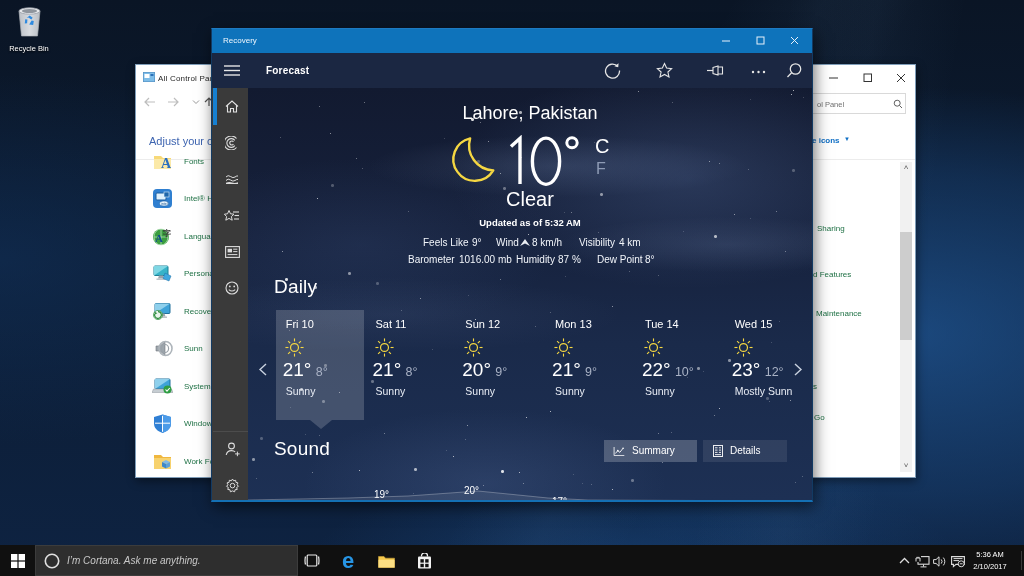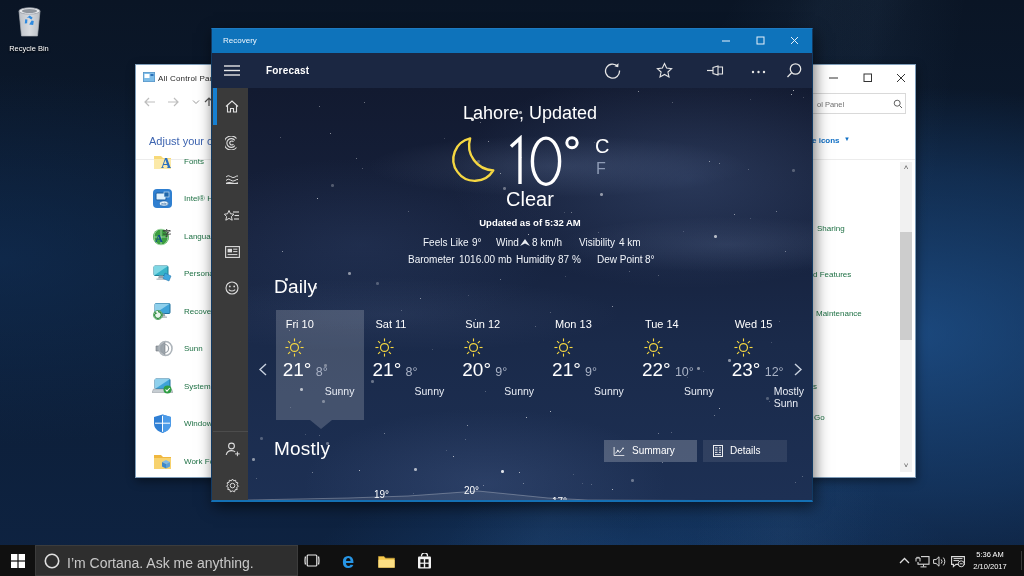--- a/index.html
+++ b/index.html
@@ -58,32 +58,32 @@
     radial-gradient(50% 30% at 20% 38%, rgba(70,95,145,.18) 0%, rgba(0,0,0,0) 70%),
     linear-gradient(180deg, #121a30 0%, #16213c 34%, #1a2a4a 62%, #1d3054 100%);
 }
 #ww .stars { position:absolute; left:0; top:0; width:1px; height:1px; border-radius:50%;
   box-shadow:116px 14px 0 0px rgba(255,255,255,0.5),230px 73px 0 1px rgba(255,255,255,0.25),91px 304px 0 0px rgba(255,255,255,0.65),32px 49px 0 0px rgba(255,255,255,0.35),519px 310px 0 1px rgba(255,255,255,0.25),205px 368px 0 0px rgba(255,255,255,0.85),227px 231px 0 0px rgba(255,255,255,0.85),8px 390px 0 0px rgba(255,255,255,0.35),350px 144px 0 0px rgba(255,255,255,0.35),346px 54px 0 0px rgba(255,255,255,0.25),101px 185px 0 1px rgba(255,255,255,0.5),272px 24px 0 1px rgba(255,255,255,0.65),129px 195px 0 1px rgba(255,255,255,0.25),302px 323px 0 0px rgba(255,255,255,0.85),198px 362px 0 0px rgba(255,255,255,0.25),235px 397px 0 0px rgba(255,255,255,0.5),240px 53px 0 0px rgba(255,255,255,0.65),466px 327px 0 0px rgba(255,255,255,0.5),381px 183px 0 0px rgba(255,255,255,0.35),75px 313px 0 1px rgba(255,255,255,0.35),252px 85px 0 0px rgba(255,255,255,0.65),278px 329px 0 0px rgba(255,255,255,0.85),334px 395px 0 0px rgba(255,255,255,0.25),34px 163px 0 0px rgba(255,255,255,0.65),69px 110px 0 0px rgba(255,255,255,0.85),219px 337px 0 0px rgba(255,255,255,0.65),471px 75px 0 0px rgba(255,255,255,0.5),254px 383px 0 1px rgba(255,255,255,0.85),271px 384px 0 0px rgba(255,255,255,0.85),410px 187px 0 0px rgba(255,255,255,0.35),523px 254px 0 0px rgba(255,255,255,0.25),114px 80px 0 0px rgba(255,255,255,0.35),67px 199px 0 1px rgba(255,255,255,0.65),481px 272px 0 1px rgba(255,255,255,0.5),13px 350px 0 1px rgba(255,255,255,0.25),275px 395px 0 0px rgba(255,255,255,0.5),302px 224px 0 0px rgba(255,255,255,0.35),5px 371px 0 1px rgba(255,255,255,0.5),184px 261px 0 0px rgba(255,255,255,0.25),521px 313px 0 0px rgba(255,255,255,0.35),384px 392px 0 1px rgba(255,255,255,0.35),545px 2px 0 0px rgba(255,255,255,0.85),502px 11px 0 0px rgba(255,255,255,0.25),316px 124px 0 0px rgba(255,255,255,0.25),82px 45px 0 0px rgba(255,255,255,0.65),547px 394px 0 0px rgba(255,255,255,0.35),488px 283px 0 0px rgba(255,255,255,0.35),542px 312px 0 0px rgba(255,255,255,0.65),554px 388px 0 0px rgba(255,255,255,0.35),410px 345px 0 0px rgba(255,255,255,0.5),531px 233px 0 0px rgba(255,255,255,0.25),232px 34px 0 0px rgba(255,255,255,0.5),237px 303px 0 0px rgba(255,255,255,0.35),74px 364px 0 0px rgba(255,255,255,0.25),71px 18px 0 0px rgba(255,255,255,0.5),528px 123px 0 0px rgba(255,255,255,0.5),221px 278px 0 1px rgba(255,255,255,0.35),486px 126px 0 0px rgba(255,255,255,0.65),196px 50px 0 0px rgba(255,255,255,0.25),364px 218px 0 0px rgba(255,255,255,0.65),57px 346px 0 0px rgba(255,255,255,0.25),414px 374px 0 0px rgba(255,255,255,0.5),256px 100px 0 1px rgba(255,255,255,0.35),461px 73px 0 0px rgba(255,255,255,0.65),287px 238px 0 0px rgba(255,255,255,0.35),455px 283px 0 0px rgba(255,255,255,0.25),555px 9px 0 0px rgba(255,255,255,0.25),172px 210px 0 0px rgba(255,255,255,0.65),220px 207px 0 0px rgba(255,255,255,0.25),390px 3px 0 0px rgba(255,255,255,0.65),467px 148px 0 1px rgba(255,255,255,0.65),500px 81px 0 0px rgba(255,255,255,0.35),224px 31px 0 1px rgba(255,255,255,0.85),64px 384px 0 0px rgba(255,255,255,0.5),53px 301px 0 1px rgba(255,255,255,0.65),545px 82px 0 1px rgba(255,255,255,0.25),84px 97px 0 1px rgba(255,255,255,0.25),71px 347px 0 0px rgba(255,255,255,0.35),124px 293px 0 1px rgba(255,255,255,0.35),42px 319px 0 0px rgba(255,255,255,0.25),537px 163px 0 0px rgba(255,255,255,0.5),323px 124px 0 0px rgba(255,255,255,0.5),136px 345px 0 0px rgba(255,255,255,0.5),325px 386px 0 0px rgba(255,255,255,0.25),471px 320px 0 0px rgba(255,255,255,0.85),77px 277px 0 1px rgba(255,255,255,0.35),273px 69px 0 0px rgba(255,255,255,0.5),252px 191px 0 0px rgba(255,255,255,0.5),450px 280px 0 1px rgba(255,255,255,0.5),543px 6px 0 0px rgba(255,255,255,0.85),108px 70px 0 0px rgba(255,255,255,0.5),111px 382px 0 0px rgba(255,255,255,0.85),280px 146px 0 0px rgba(255,255,255,0.85),353px 106px 0 1px rgba(255,255,255,0.5),502px 130px 0 0px rgba(255,255,255,0.25),435px 143px 0 0px rgba(255,255,255,0.25),343px 396px 0 0px rgba(255,255,255,0.35),167px 381px 0 1px rgba(255,255,255,0.65),439px 289px 0 0px rgba(255,255,255,0.25),79px 355px 0 1px rgba(255,255,255,0.35),38px 191px 0 1px rgba(255,255,255,0.85),153px 222px 0 0px rgba(255,255,255,0.35),317px 188px 0 0px rgba(255,255,255,0.25),217px 351px 0 0px rgba(255,255,255,0.35),364px 401px 0 0px rgba(255,255,255,0.85),160px 123px 0 0px rgba(255,255,255,0.35),424px 14px 0 0px rgba(255,255,255,0.35),423px 344px 0 0px rgba(255,255,255,0.35),165px 405px 0 0px rgba(255,255,255,0.25),41px 242px 0 0px rgba(255,255,255,0.35); }
 
 .dcard { position:absolute; top:222px; width:75px; height:110px; }
 .dcard .dl { position:absolute; left:10px; top:8px; font-size:11px; color:#fff; }
 .dcard .hi { position:absolute; left:7px; top:49px; font-size:19px; color:#fff; }
 .dcard .lo { position:absolute; left:40px; top:55px; font-size:12.5px; color:#a9b2c5; }
-.dcard .cond { position:absolute; left:10px; top:75px; font-size:10.5px; color:#e8ecf4;margin-left:39px; }
+.dcard .cond { position:absolute; left:10px; top:75px; font-size:10.5px; color:#e8ecf4; }
 .dcard svg { position:absolute; left:9px; top:28px; width:19px; height:19px; }
 #dsel { position:absolute; left:27.7px; top:222px; width:88.6px; height:110px; background:rgba(255,255,255,.18); }
 #dsel:after { content:""; position:absolute; left:34px; top:110px; border-left:11px solid transparent; border-right:11px solid transparent; border-top:9px solid rgba(255,255,255,.18); }
 
 .hbtn { position:absolute; top:352px; height:22px; color:#fff; font-size:10px; }
 .wsec { position:absolute; color:#fff; font-size:19px; letter-spacing:.2px; }
 .ctr { position:absolute; left:0; width:100%; text-align:center; color:#fff; }
 
 #tb { left:0; top:545px; width:1024px; height:31px; background:#101010; }
 #tb .cortana { position:absolute; left:35px; top:0; width:263px; height:31px; background:#2e2e2e; border:1px solid #3c3c3c; }
-#tb .cortana span { position:absolute; left:31px; top:9px; color:#c8c8c8; font-size:14px; }
+#tb .cortana span { position:absolute; left:31px; top:9px; color:#c8c8c8; font-size:10px;font-style:italic; }
 #tb .clock { position:absolute; right:2px; top:4px; width:64px; color:#fff; font-size:7.5px; text-align:center; line-height:11.5px; }
 #tb .sep { position:absolute; right:2px; top:6px; width:1px; height:19px; background:#3a3a3a; }
 .ticon { position:absolute; top:0; width:24px; height:31px; display:flex; align-items:center; justify-content:center; }
 </style>
 </head>
 <body>
 
 <div id="rbin" class="abs">
   <svg width="27" height="33" viewBox="0 0 27 33">
     <path d="M3 6 L24 6 L21.5 31 L5.5 31 Z" fill="#c2c6cc" stroke="#8f959d" stroke-width=".8"></path>
@@ -336,21 +336,21 @@
     </svg>
 
     <svg class="abs" style="left:12.5px;top:449px" width="15" height="15" viewBox="0 0 15 15">
       <path d="M7.5 1 L8.6 2.8 L10.7 2.3 L10.9 4.4 L13 4.9 L12 6.8 L13.5 8.3 L11.7 9.4 L12.2 11.5 L10.1 11.7 L9.6 13.8 L7.5 12.9 L5.4 13.8 L4.9 11.7 L2.8 11.5 L3.3 9.4 L1.5 8.3 L3 6.8 L2 4.9 L4.1 4.4 L4.3 2.3 L6.4 2.8 Z" fill="none" stroke="#dcdcdc" stroke-width="1"></path>
       <circle cx="7.5" cy="7.6" r="2.3" fill="none" stroke="#dcdcdc" stroke-width="1"></circle>
     </svg>
   </div>
   <div class="main">
     <div class="stars"></div>
     <div id="wcontent">
-      <div class="ctr" style="top:15px;font-size:18px;font-weight:300">Lahore, Updated</div>
+      <div class="ctr" style="top:15px;font-size:18px;font-weight:300">Lahore, Pakistan</div>
 
       <svg class="abs" style="left:205px;top:50px;transform:rotate(-38deg)" width="40" height="47" viewBox="0 0 40 47">
         <path d="M32 3.5 A21.5 21.5 0 1 0 30.5 43 A25 25 0 0 1 32 3.5 Z" fill="none" stroke="#f5d742" stroke-width="2.4" stroke-linejoin="round"></path>
       </svg>
 
       <svg class="abs" style="left:258px;top:47px" width="80" height="52" viewBox="0 0 80 54" preserveAspectRatio="none">
         <path d="M5 12 L14 3.5 V51" fill="none" stroke="#fff" stroke-width="3.4"></path>
         <ellipse cx="40" cy="27.2" rx="13.6" ry="24" fill="none" stroke="#fff" stroke-width="3.4"></ellipse>
         <circle cx="66" cy="8" r="5.2" fill="none" stroke="#fff" stroke-width="3"></circle>
       </svg>
@@ -494,21 +494,21 @@
             <div class="lo">12°</div>
         <div class="cond">Mostly Sunn</div>
           </div>
         </div>
       <svg class="abs" style="left:10px;top:275px" width="9" height="13">
           <path d="M8 1 L2 6.5 L8 12" fill="none" stroke="#c9d2e0" stroke-width="1.4"></path>
         </svg>
       <svg class="abs" style="left:546px;top:275px" width="9" height="13">
           <path d="M1 1 L7 6.5 L1 12" fill="none" stroke="#c9d2e0" stroke-width="1.4"></path>
         </svg>
-      <div class="wsec" style="left:26px;top:350px">Mostly</div>
+      <div class="wsec" style="left:26px;top:350px">Sound</div>
       <div class="hbtn" style="left:356px;width:93px;background:rgba(255,255,255,.22)">
         <svg class="abs" style="left:9px;top:7px" width="12" height="9" viewBox="0 0 13 11">
             <path d="M0.5 0 V10.5 H13" stroke="#fff" stroke-width="1" fill="none"></path>
             <path d="M2 8 L5 4.5 L7.5 6.5 L11.5 1.5" stroke="#fff" stroke-width="1.1" fill="none"></path>
             <circle cx="5" cy="4.5" r="1" fill="#fff"></circle>
             <circle cx="11.5" cy="1.5" r="1" fill="#fff"></circle>
           </svg>
         <span class="abs" style="left:28px;top:5px">Summary</span>
       </div>
       <div class="hbtn" style="left:455px;width:84px;background:rgba(255,255,255,.09)">

